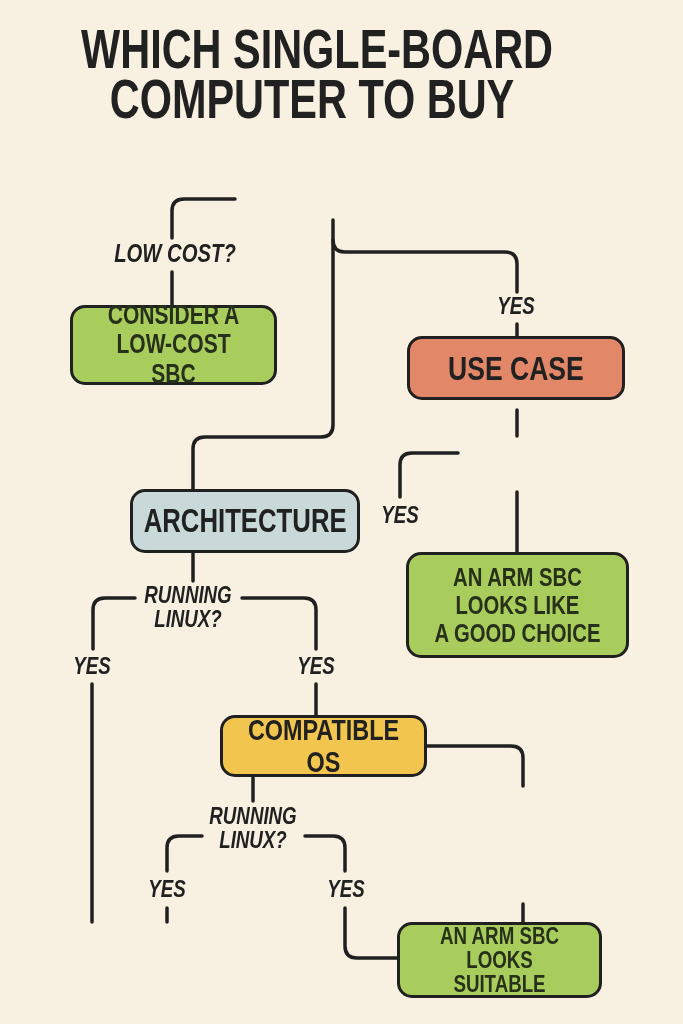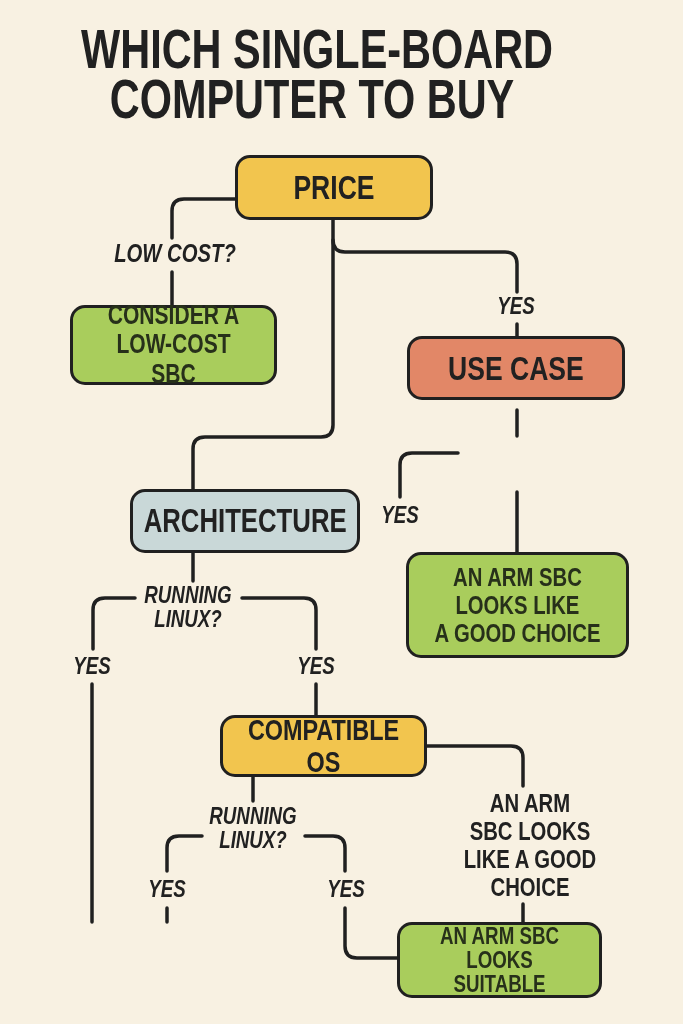--- a/index.html
+++ b/index.html
@@ -107,23 +107,20 @@
     <path d="M345,908 V946 Q345,958 357,958 H397"></path>
     <path d="M427,746 H511 Q523,746 523,758 V786"></path>
     <path d="M523,904 V922"></path>
   </svg>
 
   <header class="title">
     <span class="title-line">WHICH SINGLE-BOARD</span>
     <span class="title-line">COMPUTER TO BUY</span>
   </header>
 
-  <div class="node yellow" style="left:235px;top:155px;width:198px;height:65px;">
-    <span class="txt t34">PRICE</span>
-  </div>
 
   <div class="node green" style="left:70px;top:305px;width:207px;height:80px;">
     <span class="txt t27">CONSIDER A
 LOW-COST SBC</span>
   </div>
 
   <div class="node salmon" style="left:407px;top:336px;width:218px;height:64px;">
     <span class="txt t34">USE CASE</span>
   </div>
 
@@ -179,20 +176,14 @@
   </div>
 
   <div class="lbl" style="left:132px;top:877px;width:70px;">
     <span class="txt t24">YES</span>
   </div>
 
   <div class="lbl" style="left:311px;top:877px;width:70px;">
     <span class="txt t24">YES</span>
   </div>
 
-  <div class="txtblock" style="left:445px;top:789px;width:170px;">
-    <span class="txt t26">AN ARM
-SBC LOOKS
-LIKE A GOOD
-CHOICE</span>
-  </div>
 
 </div>
 
 </body></html>

